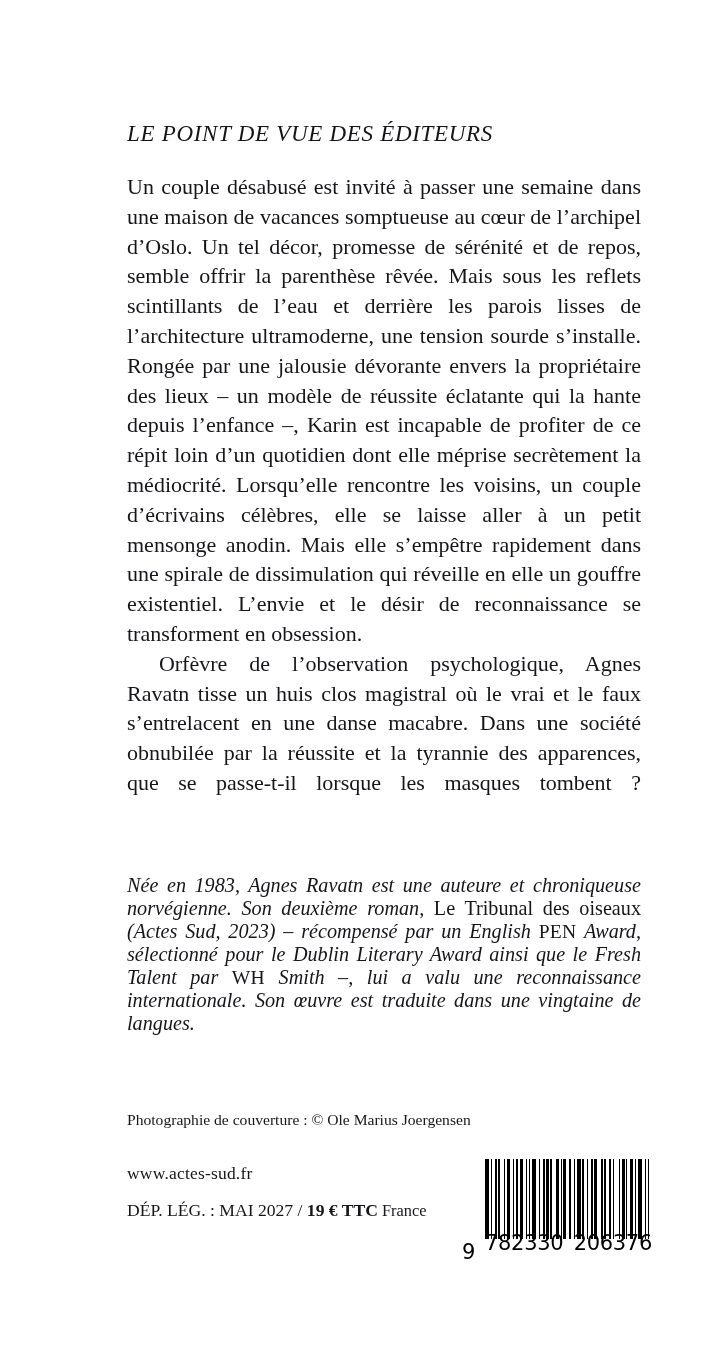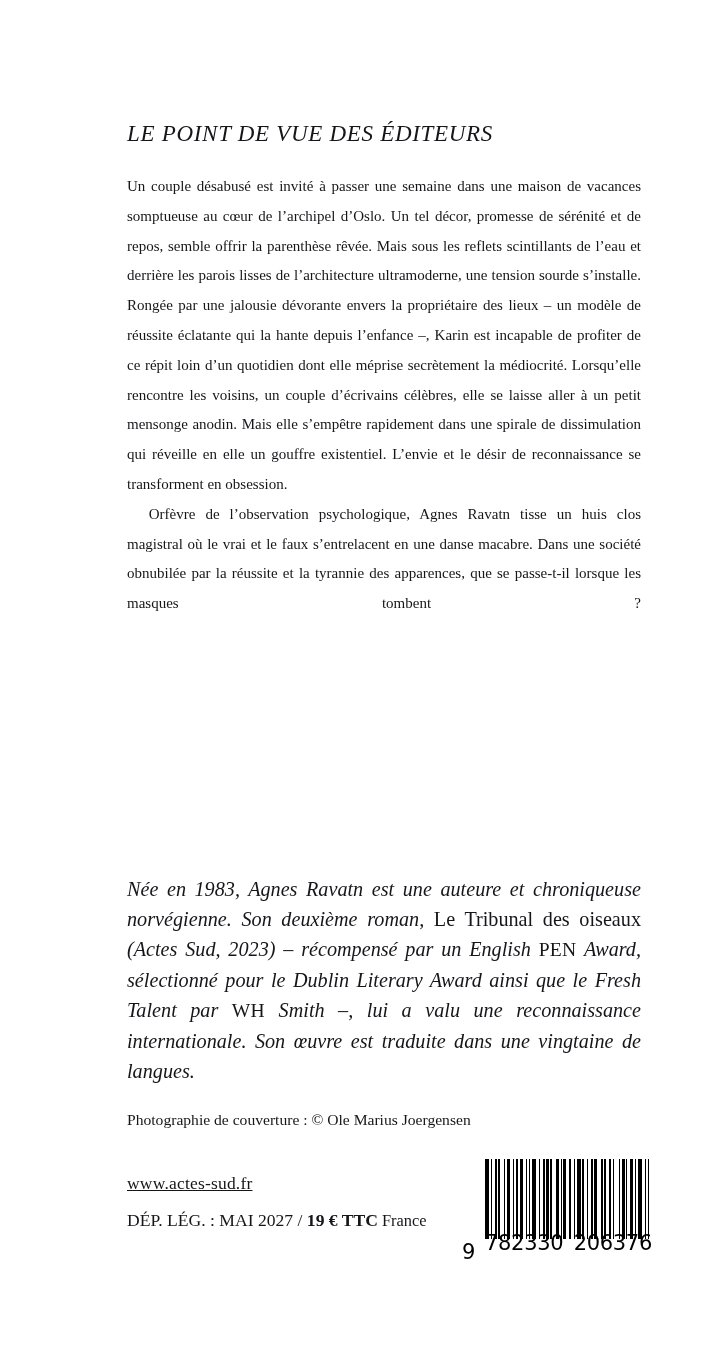--- a/index.html
+++ b/index.html
@@ -39,21 +39,21 @@
     color: #16161a;
     white-space: nowrap;
   }
 
   
   .blurb {
     position: absolute;
     left: 127px;
     top: 172px;
     width: 514px;
-    font-size: 15px;
+    font-size: 22px;
     line-height: 29.8px;
     text-align: justify;
     text-justify: inter-word;
     hyphens: manual;
     color: #16161a;
   }
   .blurb p {
     margin: 0;
   }
   .blurb p.indent {
@@ -73,21 +73,21 @@
     text-align-last: left;
   }
 
   
   .bio {
     position: absolute;
     left: 127px;
     top: 874px;
     width: 514px;
     font-size: 20.2px;
-    line-height: 30px;
+    line-height: 23px;
     font-style: italic;
     text-align: justify;
     text-align-last: left;
     color: #16161a;
   }
   .bio .roman {
     font-style: normal;
   }
   .smallcaps {
     font-variant: small-caps;
@@ -117,27 +117,26 @@
   }
   .publisher-logo {
     font-style: italic;
     font-size: 35px;
     letter-spacing: 2.2px;
     line-height: 1.0;
     color: #16161a;
     white-space: nowrap;
   }
   .publisher-url {
-    margin-top: 13px;
+    margin-top: 3px;
     font-size: 17.5px;
     line-height: 1.15;
     letter-spacing: 0.2px;
     color: #16161a;
     white-space: nowrap;
-    text-decoration: underline;
   }
   .legal-line {
     margin-top: 17px;
     font-size: 17.6px;
     line-height: 1.15;
     color: #16161a;
     white-space: nowrap;
   }
   .legal-line .bold {
     font-weight: bold;

